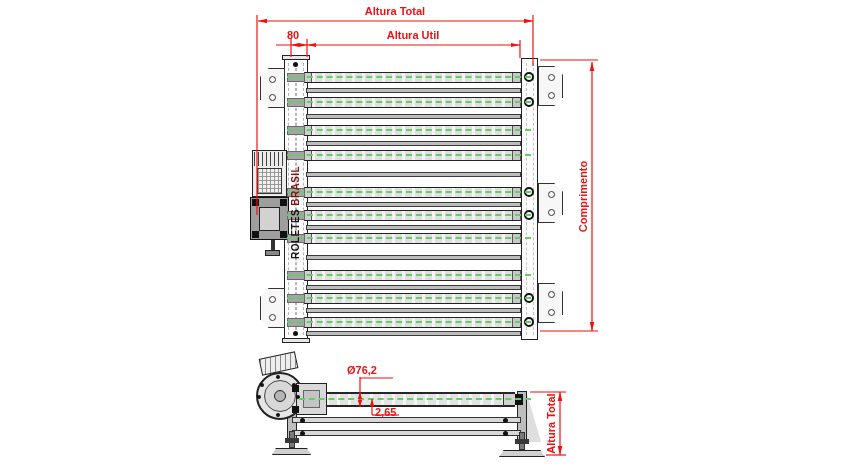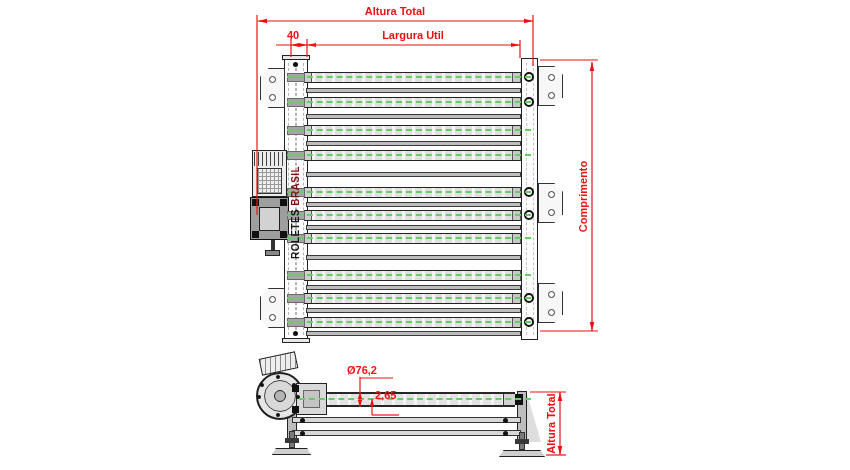--- a/index.html
+++ b/index.html
@@ -264,19 +264,19 @@
     <path d="M372,399 L369.8,406 L374.2,406 Z"></path>
 
     <line x1="560" y1="392" x2="560" y2="455"></line>
     <line x1="530" y1="392" x2="566" y2="392"></line>
     <line x1="546" y1="455" x2="566" y2="455"></line>
     <path d="M560,392 L557.7,401 L562.3,401 Z"></path>
     <path d="M560,455 L557.7,446 L562.3,446 Z"></path>
   </svg>
 
   <div class="abs dimtext dt-center" style="left:340px;top:5px;width:110px;">Altura Total</div>
-  <div class="abs dimtext dt-center" style="left:358px;top:29px;width:110px;">Largura Util</div>
-  <div class="abs dimtext dt-center" style="left:283px;top:29px;width:20px;">40</div>
+  <div class="abs dimtext dt-center" style="left:358px;top:29px;width:110px;">Altura Util</div>
+  <div class="abs dimtext dt-center" style="left:283px;top:29px;width:20px;">80</div>
   <div class="abs dimtext dt-center rot" style="left:543px;top:190px;width:80px;height:13px;">Comprimento</div>
   <div class="abs dimtext dt-center" style="left:337px;top:364px;width:50px;">Ø76,2</div>
-  <div class="abs dimtext" style="left:375px;top:389px;">2,65</div>
+  <div class="abs dimtext" style="left:375px;top:406px;">2,65</div>
   <div class="abs dimtext dt-center rot" style="left:511px;top:417px;width:80px;height:13px;">Altura Total</div>
 </div>
 
 </body></html>

